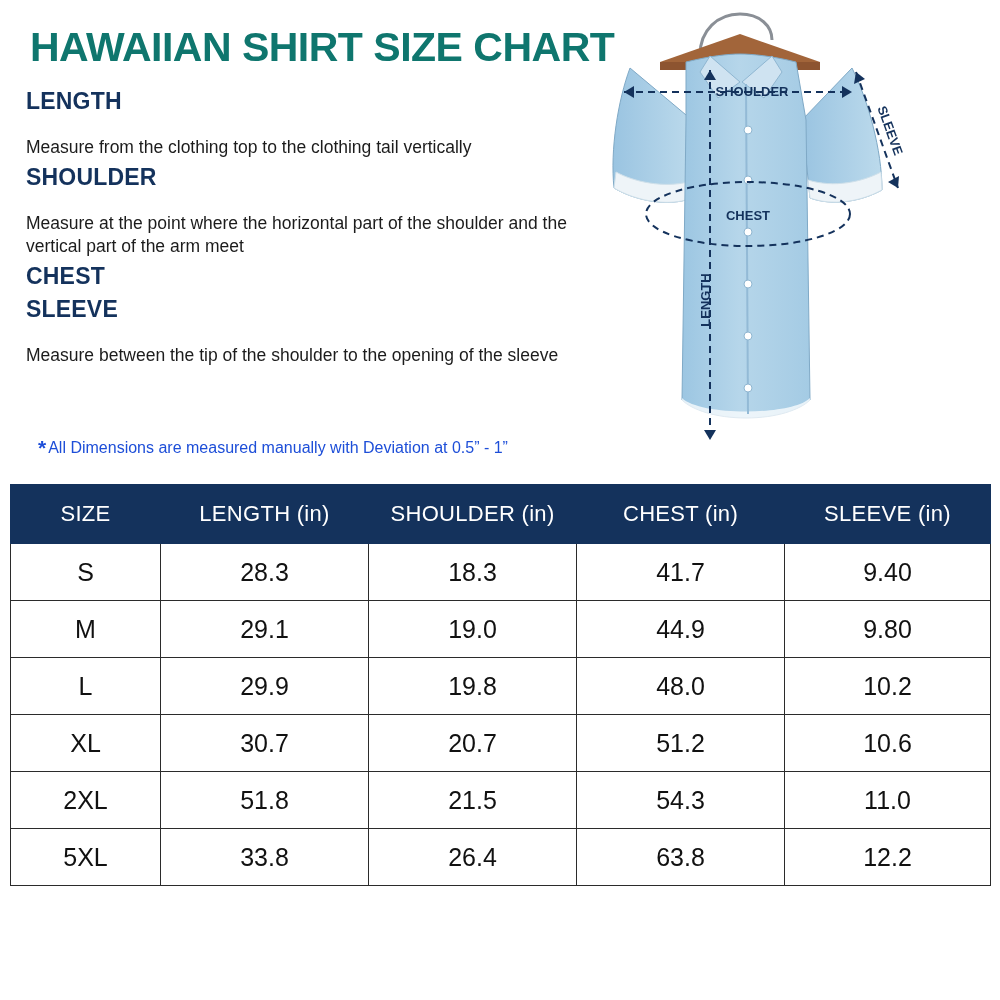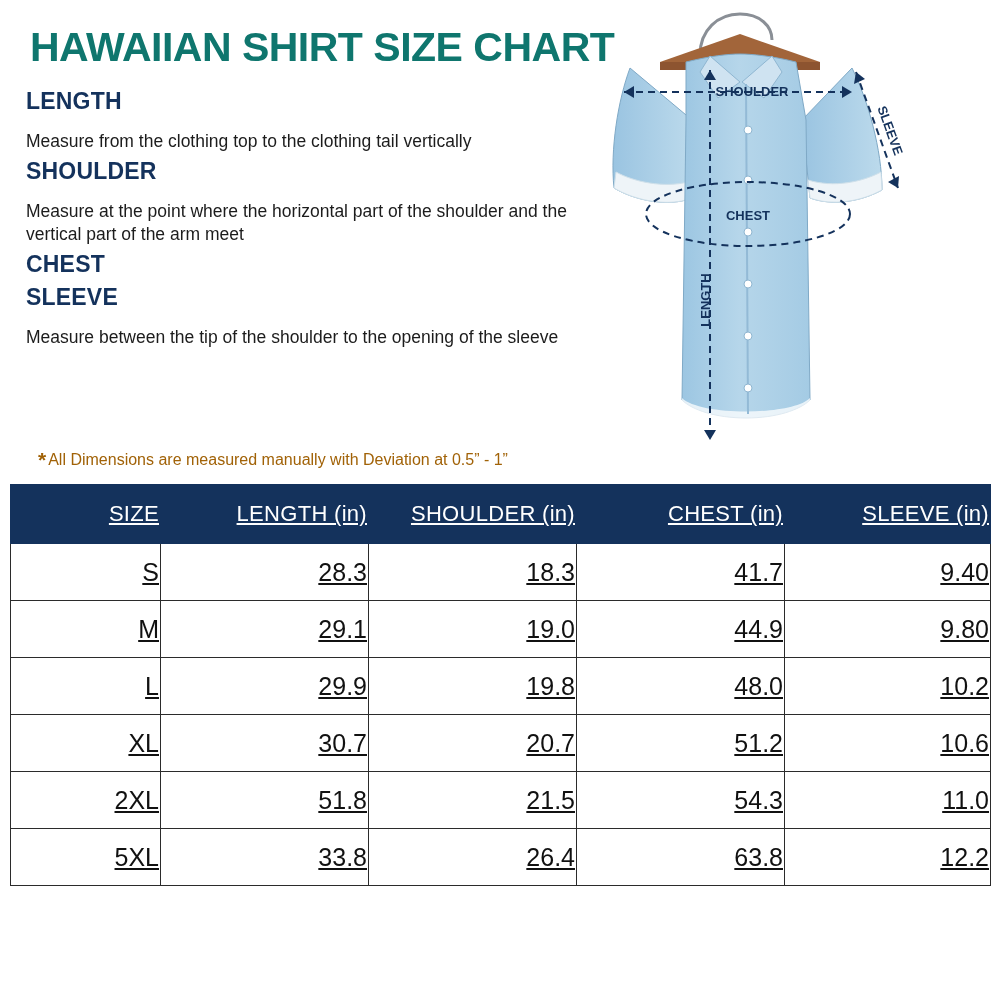--- a/index.html
+++ b/index.html
@@ -46,28 +46,28 @@
     font-weight: bold;
     color: #14325c;
     letter-spacing: 0.2px;
     margin-top: 6px;
   }
   .def-desc {
     font-size: 17.5px;
     font-weight: normal;
     color: #1c1c1c;
     line-height: 1.28;
-    margin-top: 15px;
+    margin-top: 21px;
   }
   .note {
     position: absolute;
     left: 38px;
-    top: 448px;
+    top: 436px;
     font-size: 16px;
-    color: #a16207;
+    color: #1d4ed8;
   }
   .note .star {
     font-size: 21px;
     font-weight: bold;
     vertical-align: -2px;
     margin-right: 2px;
   }
 
   
   .shirt-wrap {
@@ -89,23 +89,22 @@
     width: 980px;
   }
   table.size-table {
     border-collapse: collapse;
     width: 980px;
     table-layout: fixed;
   }
   table.size-table th,
   table.size-table td {
     border: 1px solid #2b2b2b;
-    text-align: right;
+    text-align: center;
     color: #111;
-    text-decoration: underline;
   }
   table.size-table thead th {
     background: #14325c;
     color: #ffffff;
     border: 1px solid #14325c;
     font-size: 22px;
     font-weight: normal;
     height: 56px;
     letter-spacing: 0.3px;
   }

